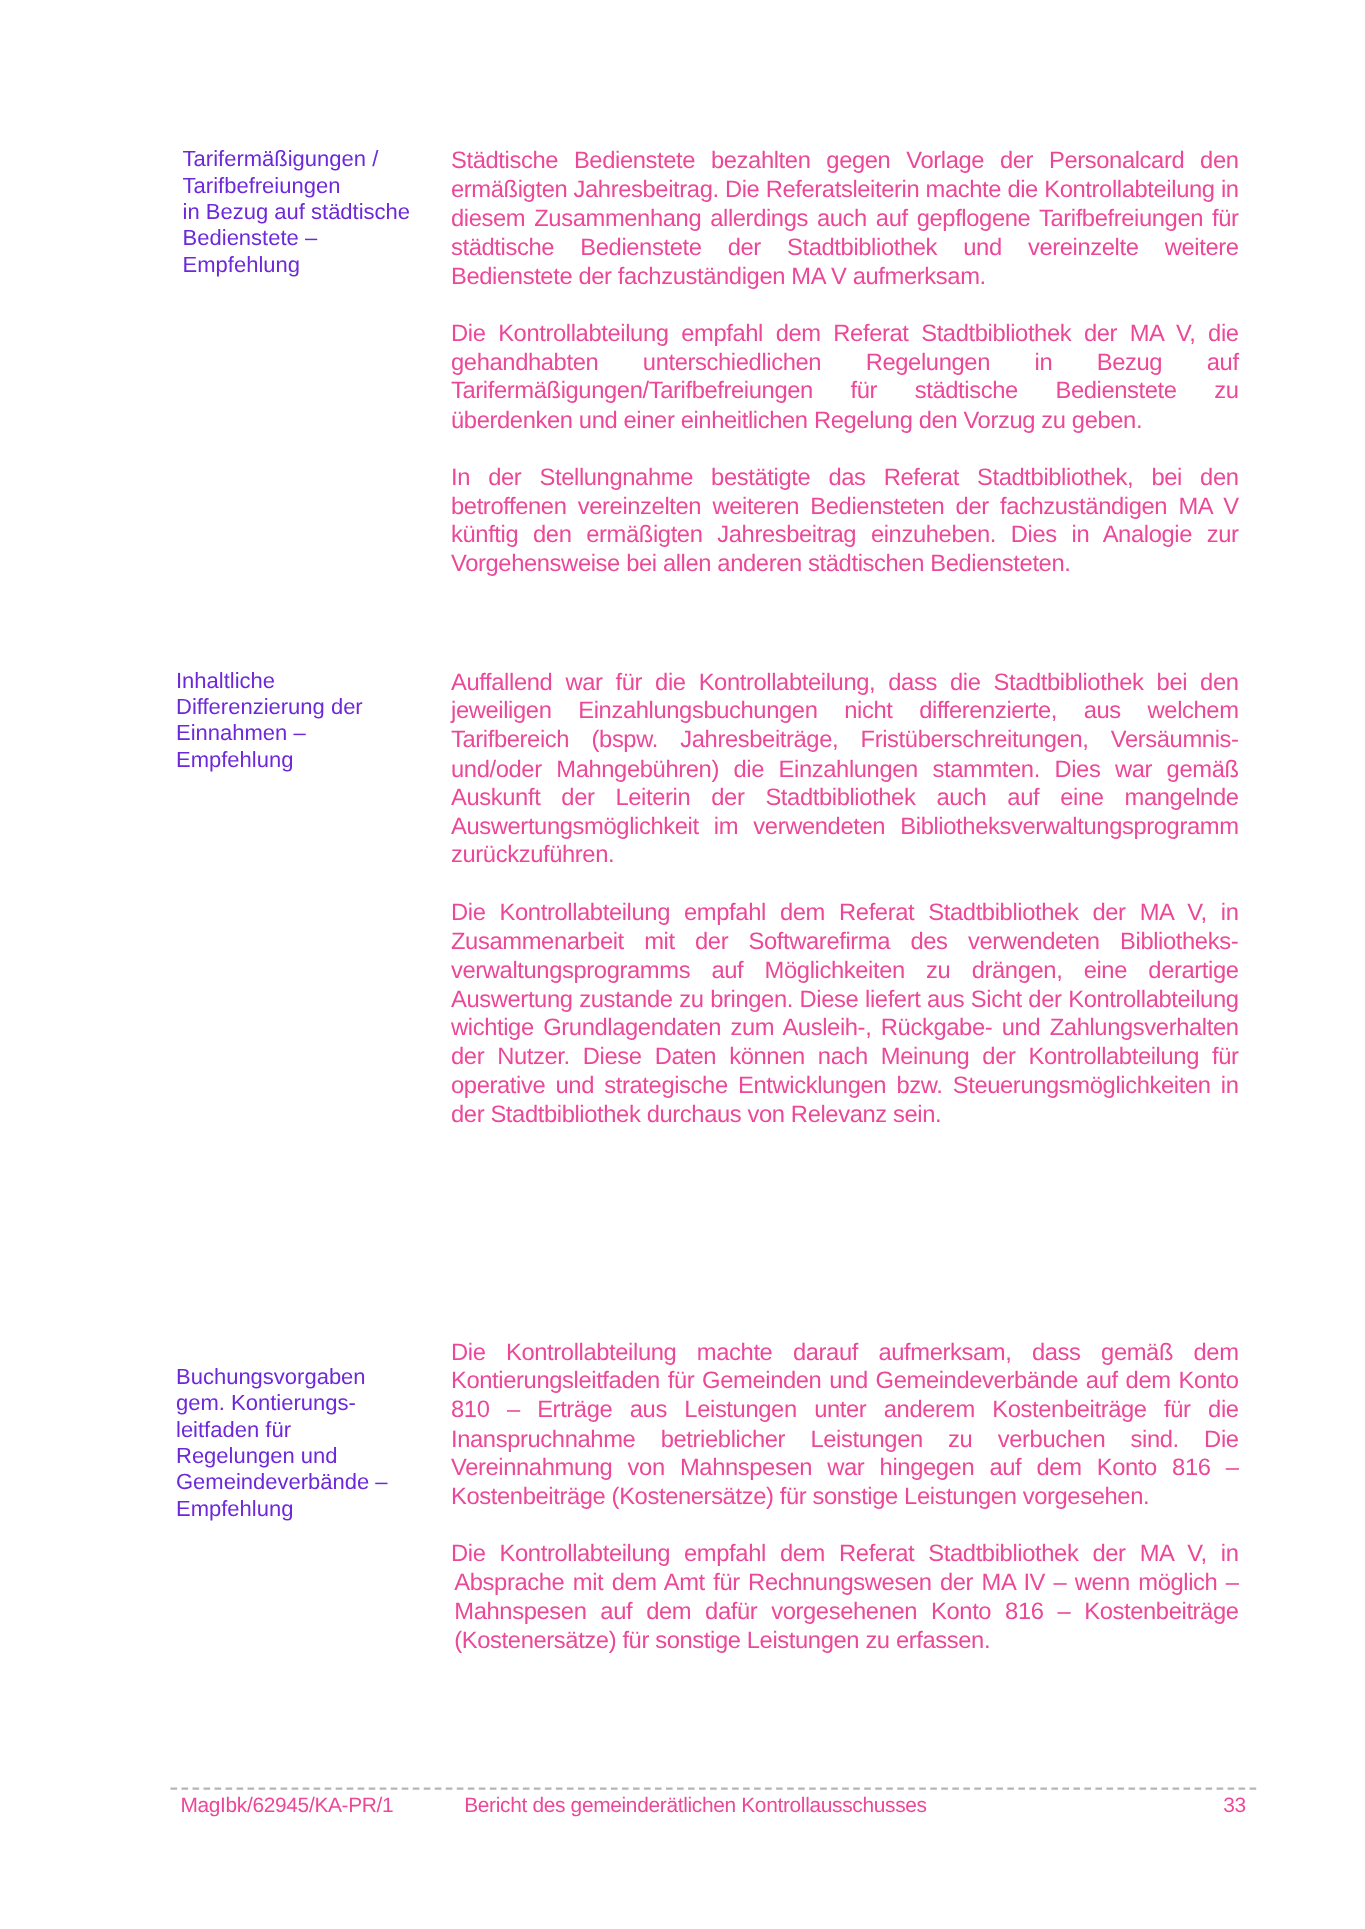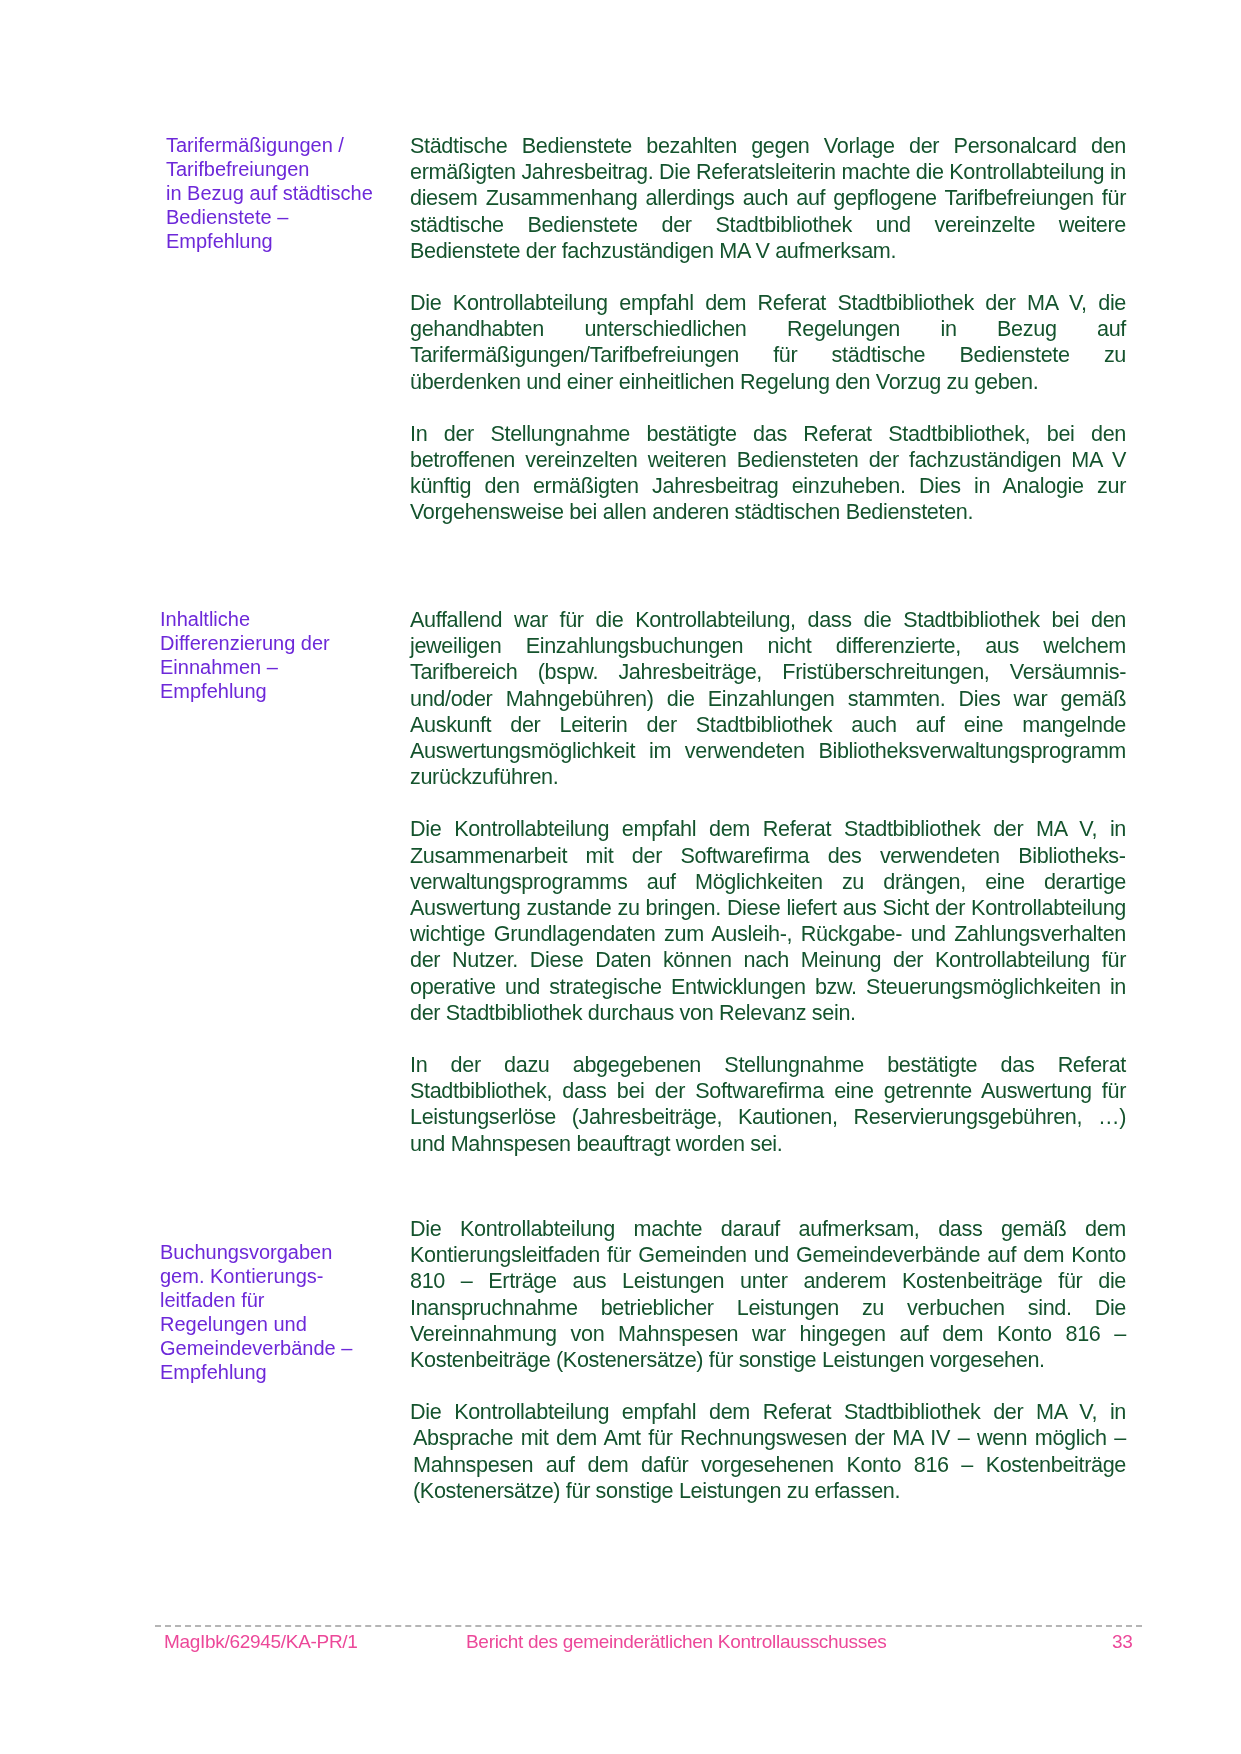--- a/index.html
+++ b/index.html
@@ -1,20 +1,20 @@
 <!DOCTYPE html>
 <html><head>
 <meta charset="utf-8">
 <style>
   html, body { margin: 0; padding: 0; background: #ffffff; }
   body { width: 1241px; height: 1754px; position: relative; overflow: hidden;
          font-family: "Liberation Sans", sans-serif; }
   .side { position: absolute; color: #6d28d9; font-size: 20px; line-height: 24px;
           width: 220px; }
-  .body { position: absolute; left: 410px; width: 716px; color: #14532d;
+  .body { position: absolute; left: 410px; width: 716px; color: #ec4899;
           font-size: 21.6px; line-height: 26.2px; letter-spacing: -0.35px; }
   .body p { margin: 0 0 26px 0; text-align: justify; }
   .body p.indent { padding-left: 3px; text-indent: -3px; }
   .footer-line { position: absolute; left: 155px; top: 1625px; width: 987px; height: 0;
                  border-top: 2px dashed #b5b5b5; }
   .footer { position: absolute; top: 1631px; color: #ec4899; font-size: 19px;
             letter-spacing: -0.3px; }
 </style>
 </head>
 <body>
@@ -34,32 +34,31 @@
 
 <div class="side" style="left:160px; top:607px;">
   <div>Inhaltliche</div>
   <div>Differenzierung der</div>
   <div>Einnahmen –</div>
   <div>Empfehlung</div>
 </div>
 <div class="body" style="top:607px;">
   <p>Auffallend war für die Kontrollabteilung, dass die Stadtbibliothek bei den jeweiligen Einzahlungsbuchungen nicht differenzierte, aus welchem Tarifbereich (bspw. Jahresbeiträge, Fristüberschreitungen, Ver­säumnis- und/oder Mahngebühren) die Einzahlungen stammten. Dies war gemäß Auskunft der Leiterin der Stadtbibliothek auch auf eine mangelnde Auswertungsmöglichkeit im verwendeten Bibliotheksver­waltungsprogramm zurückzuführen.</p>
   <p>Die Kontrollabteilung empfahl dem Referat Stadtbibliothek der MA V, in Zusammenarbeit mit der Softwarefirma des verwendeten Bibliotheks­verwaltungsprogramms auf Möglichkeiten zu drängen, eine derartige Auswertung zustande zu bringen. Diese liefert aus Sicht der Kontroll­abteilung wichtige Grundlagendaten zum Ausleih-, Rückgabe- und Zahlungsverhalten der Nutzer. Diese Daten können nach Meinung der Kontrollabteilung für operative und strategische Entwicklungen bzw. Steuerungsmöglichkeiten in der Stadtbibliothek durchaus von Relevanz sein.</p>
-  <p>In der dazu abgegebenen Stellungnahme bestätigte das Referat Stadtbibliothek, dass bei der Softwarefirma eine getrennte Auswertung für Leistungserlöse (Jahresbeiträge, Kautionen, Reservierungs­gebühren, …) und Mahnspesen beauftragt worden sei.</p>
 </div>
 
 <div class="side" style="left:160px; top:1216px;margin-top:24px;">
   <div>Buchungsvorgaben</div>
   <div>gem. Kontierungs-</div>
   <div>leitfaden für</div>
   <div>Regelungen und</div>
   <div>Gemeindeverbände –</div>
   <div>Empfehlung</div>
 </div>
 <div class="body" style="top:1216px;">
   <p>Die Kontrollabteilung machte darauf aufmerksam, dass gemäß dem Kontierungsleitfaden für Gemeinden und Gemeindeverbände auf dem Konto 810 – Erträge aus Leistungen unter anderem Kostenbeiträge für die Inanspruchnahme betrieblicher Leistungen zu verbuchen sind. Die Vereinnahmung von Mahnspesen war hingegen auf dem Konto 816 – Kostenbeiträge (Kostenersätze) für sonstige Leistungen vorgesehen.</p>
   <p class="indent">Die Kontrollabteilung empfahl dem Referat Stadtbibliothek der MA V, in Absprache mit dem Amt für Rechnungswesen der MA IV – wenn möglich – Mahnspesen auf dem dafür vorgesehenen Konto 816 – Kostenbeiträge (Kostenersätze) für sonstige Leistungen zu erfassen.</p>
 </div>
 
 <div class="footer-line"></div>
 <div class="footer" style="left:164px;">MagIbk/62945/KA-PR/1</div>
-<div class="footer" style="left:466px;text-align:center;">Bericht des gemeinderätlichen Kontrollausschusses</div>
+<div class="footer" style="left:422px;text-align:center;">Bericht des gemeinderätlichen Kontrollausschusses</div>
 <div class="footer" style="left:1112px;">33</div>
 
 </body></html>

